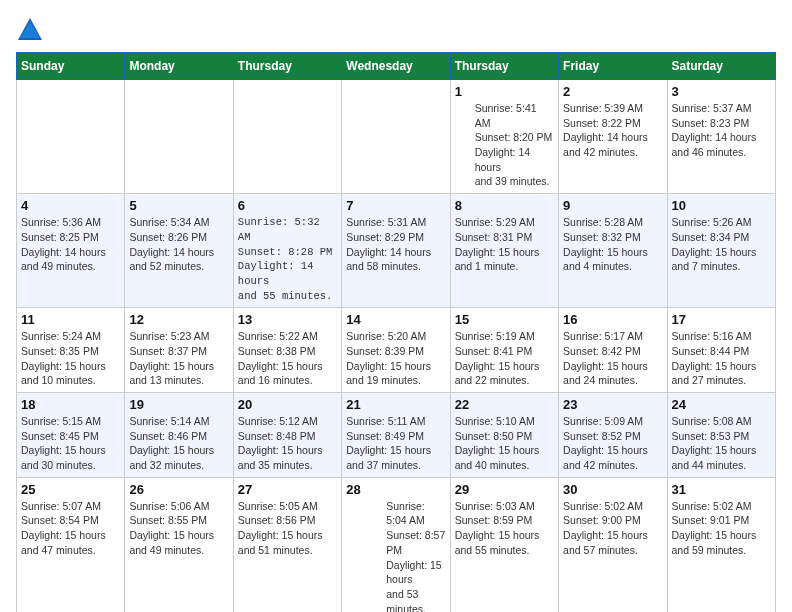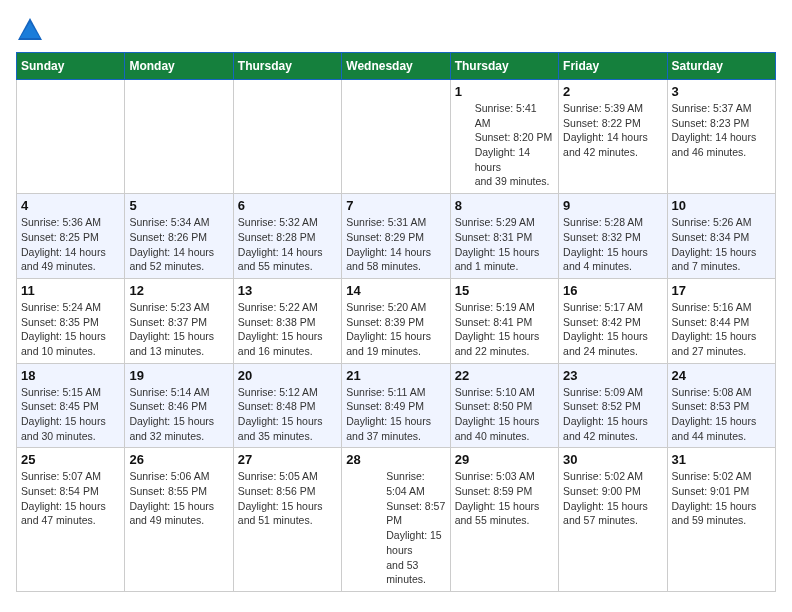--- a/index.html
+++ b/index.html
@@ -153,21 +153,21 @@
         </td>
         <td>
           <div class="day-num">5</div>
           <div class="day-info" style="white-space: pre-line;">Sunrise: 5:34 AM
 Sunset: 8:26 PM
 Daylight: 14 hours
 and 52 minutes.</div>
         </td>
         <td>
           <div class="day-num">6</div>
-          <div class="day-info" style="white-space: pre-line;">Sunrise: 5:32 AM
+          <div class="day-info" style="white-space: pre-line; font-family: Liberation Mono, monospace;">Sunrise: 5:32 AM
 Sunset: 8:28 PM
 Daylight: 14 hours
 and 55 minutes.</div>
         </td>
         <td>
           <div class="day-num">7</div>
           <div class="day-info" style="white-space: pre-line;">Sunrise: 5:31 AM
 Sunset: 8:29 PM
 Daylight: 14 hours
 and 58 minutes.</div>

